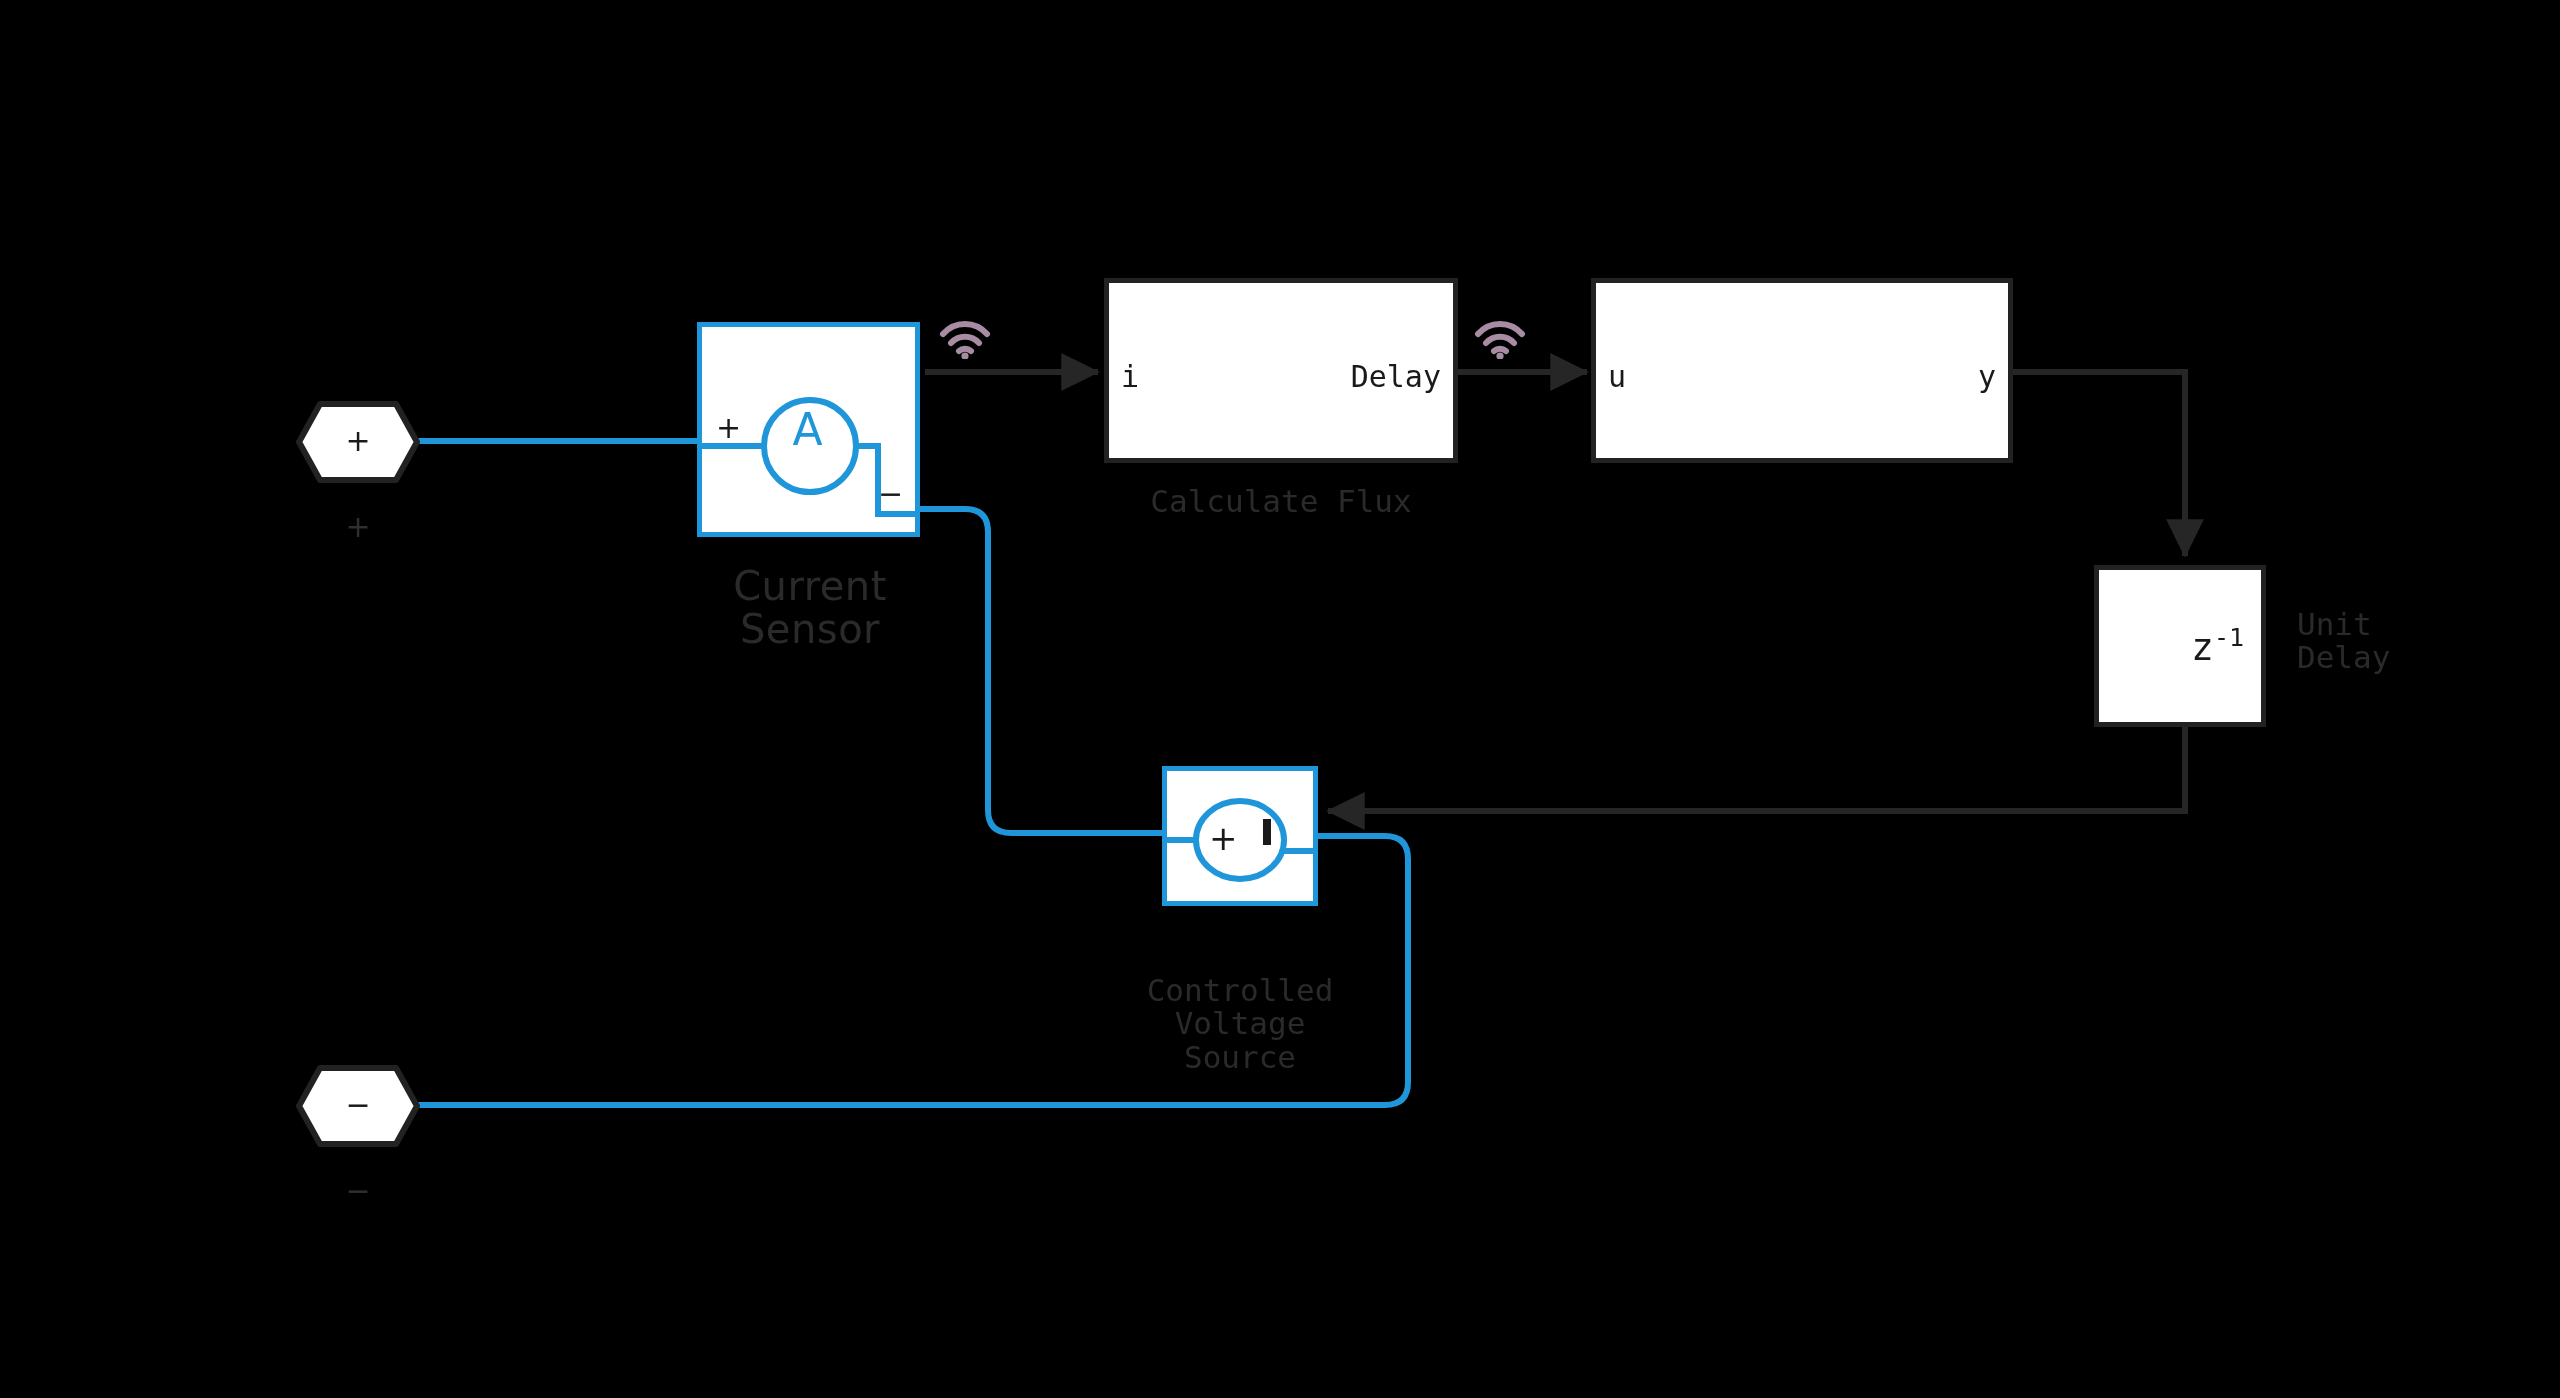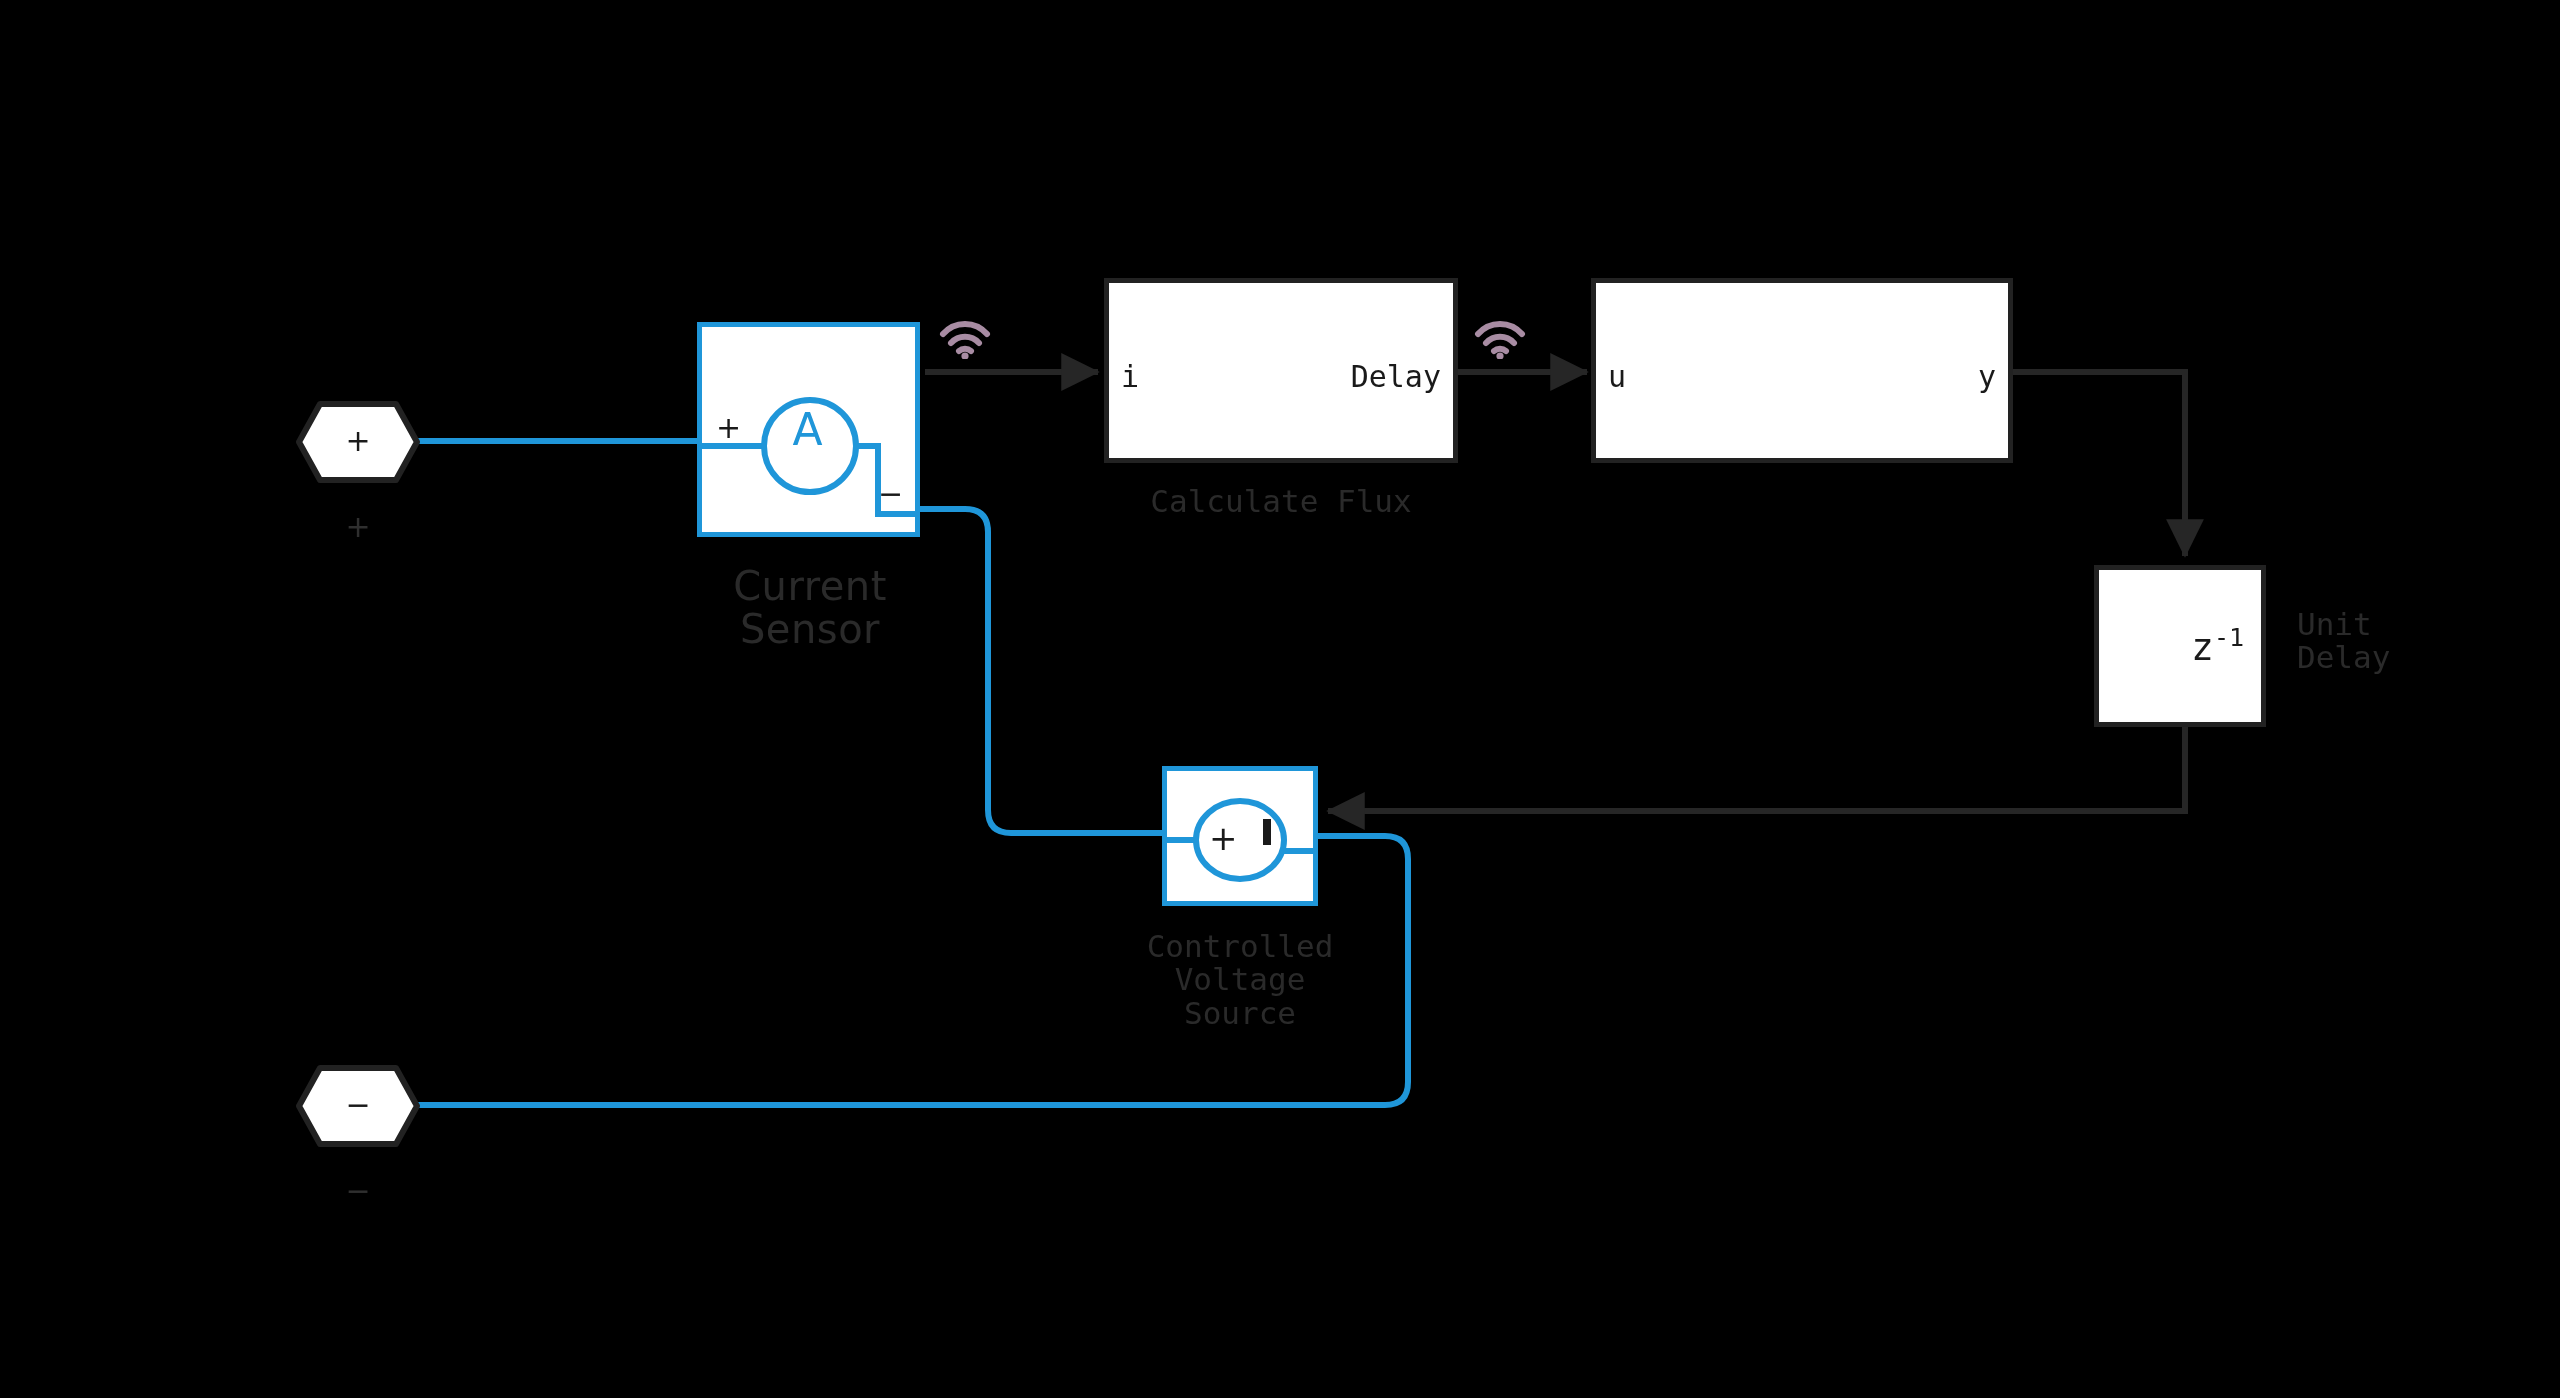--- a/index.html
+++ b/index.html
@@ -241,17 +241,17 @@
 
       <ellipse cx="73" cy="69" rx="44" ry="39" fill="none" stroke="#1f96d9" stroke-width="6"></ellipse>
 
       <path d="M 117 80 L 146 80" stroke="#1f96d9" stroke-width="6" fill="none"></path>
     </svg>
     <div style="position:absolute; left:42px; top:50px;
                 font-family:'DejaVu Sans', sans-serif; font-size:34px; color:#1a1a1a; line-height:1;">+</div>
     <div style="position:absolute; left:96px; top:48px; width:8px; height:26px;
                 background:#1a1a1a;"></div>
   </div>
-  <div class="caption" style="left:1050px; top:930px; width:380px;">Controlled
+  <div class="caption" style="left:1050px; top:974px; width:380px;">Controlled
 Voltage
 Source</div>
 
 </div>
 
 </body></html>

